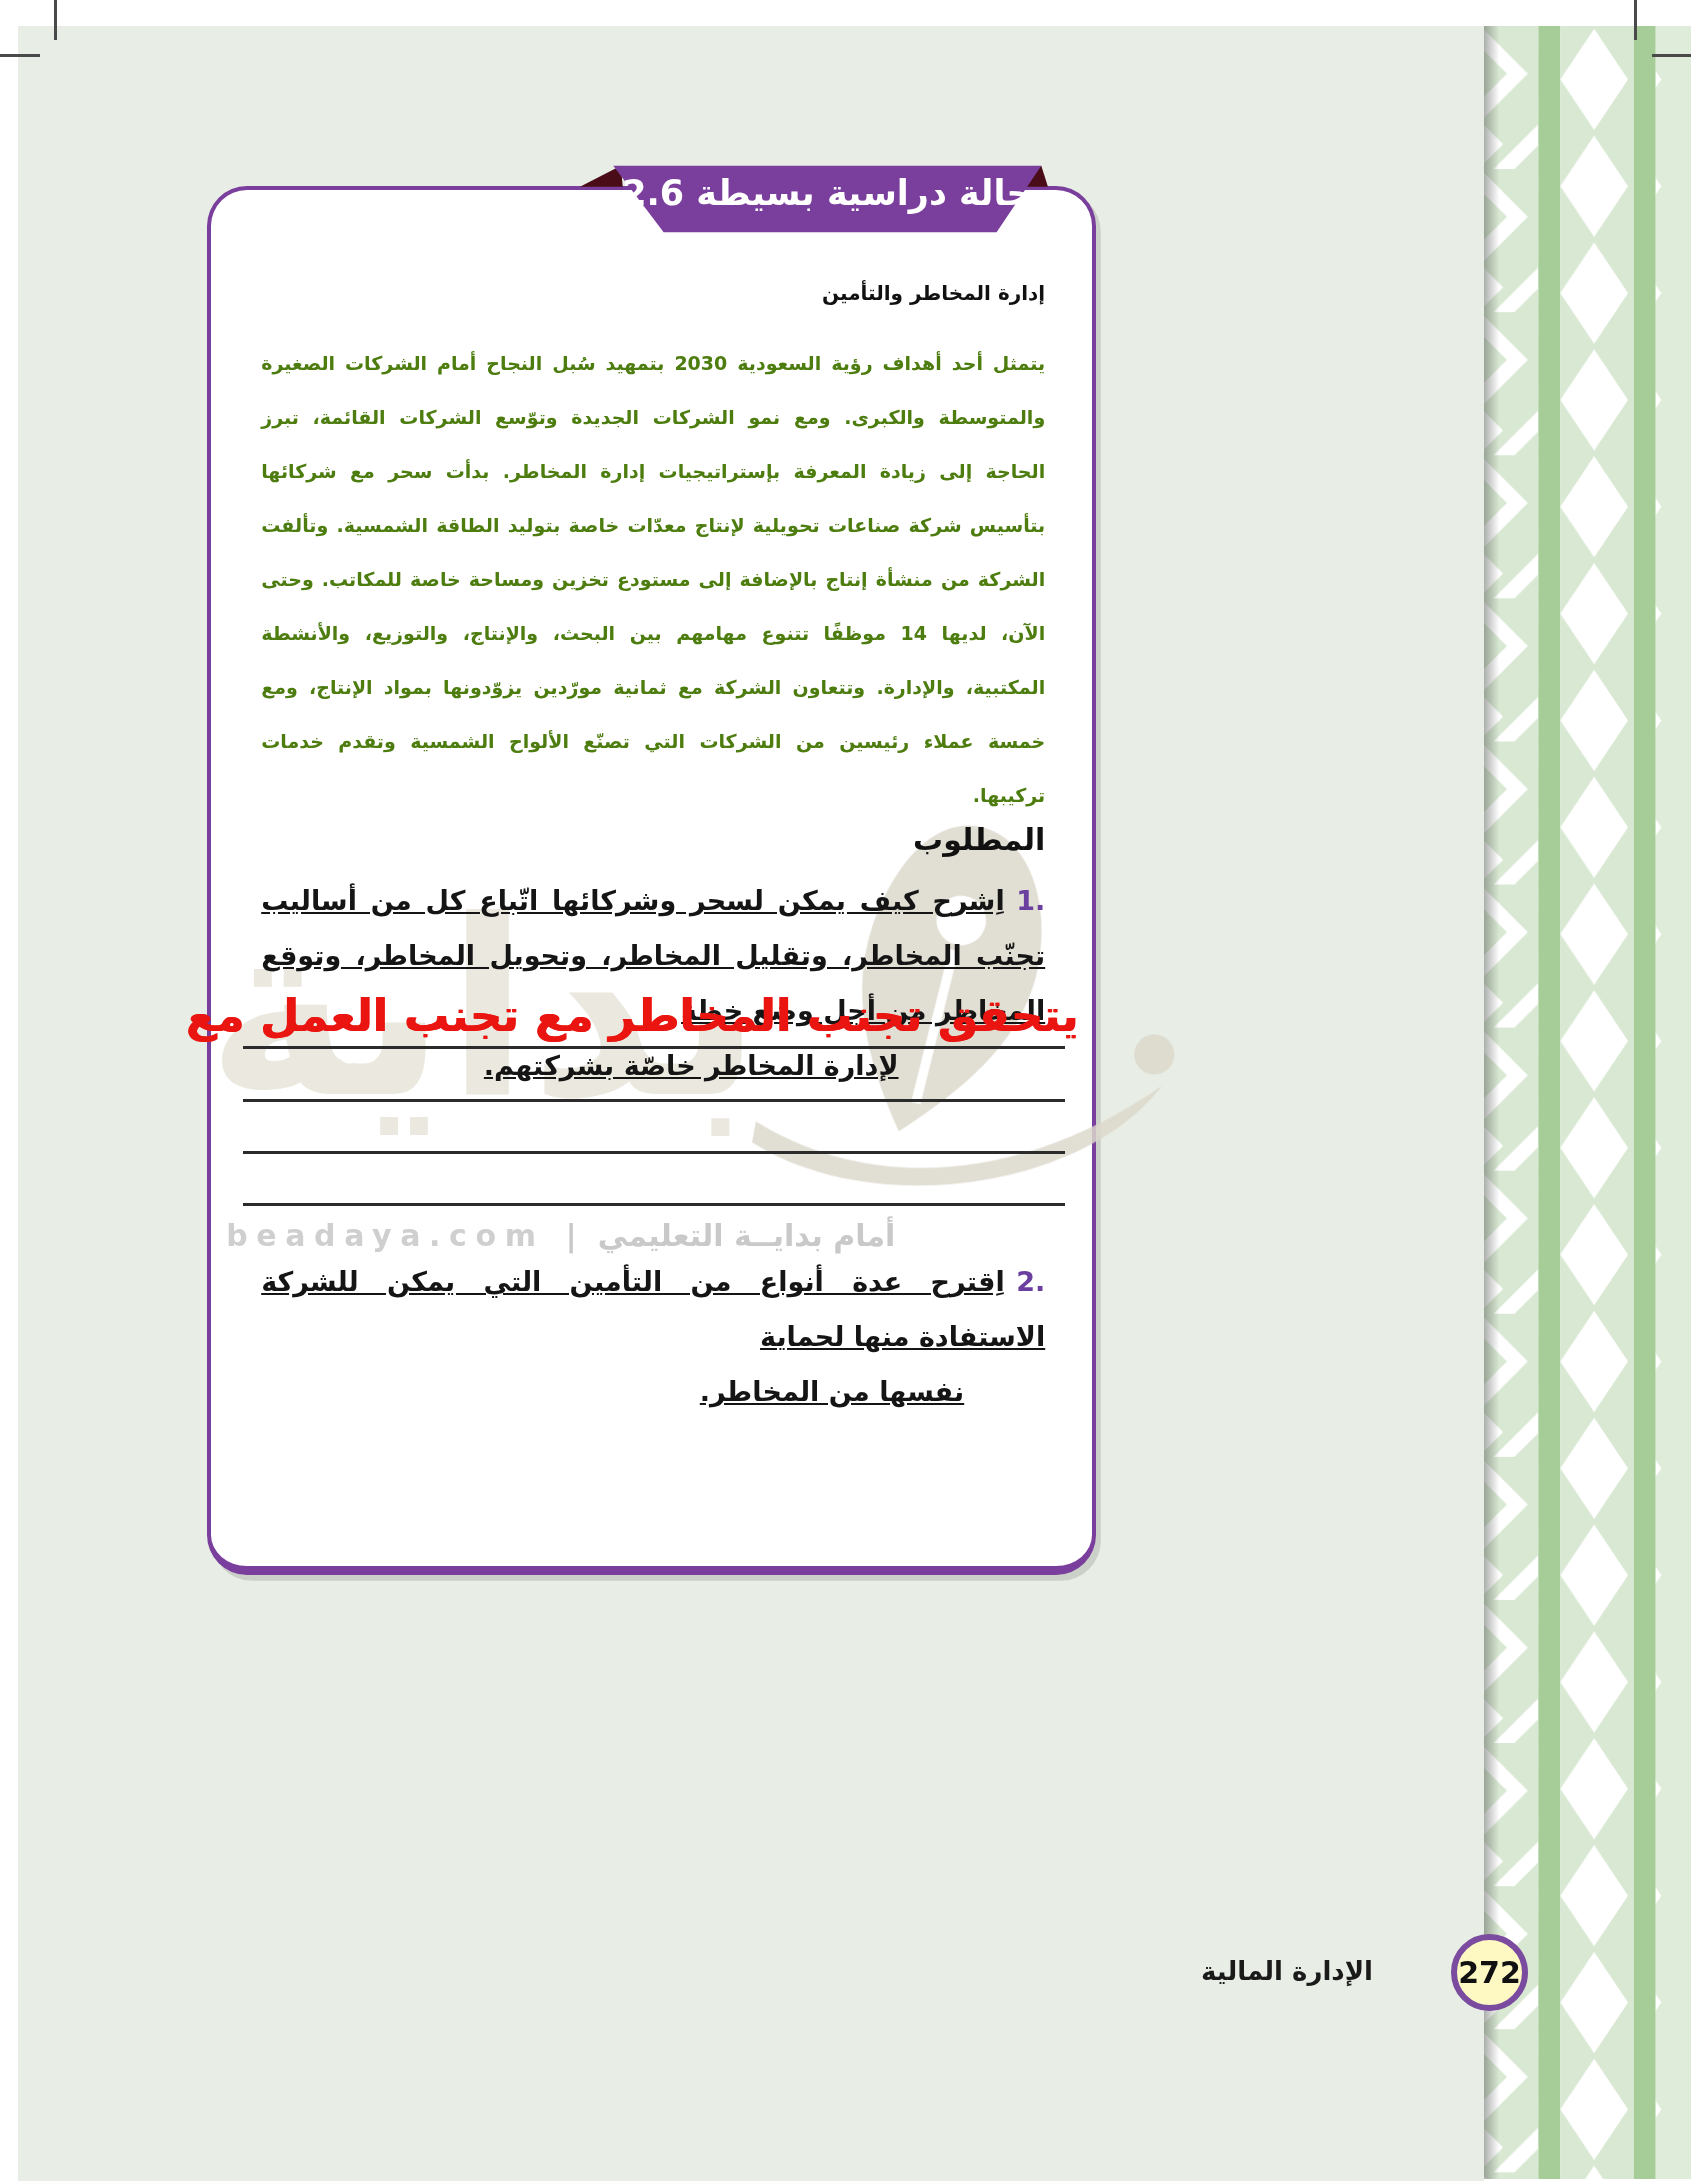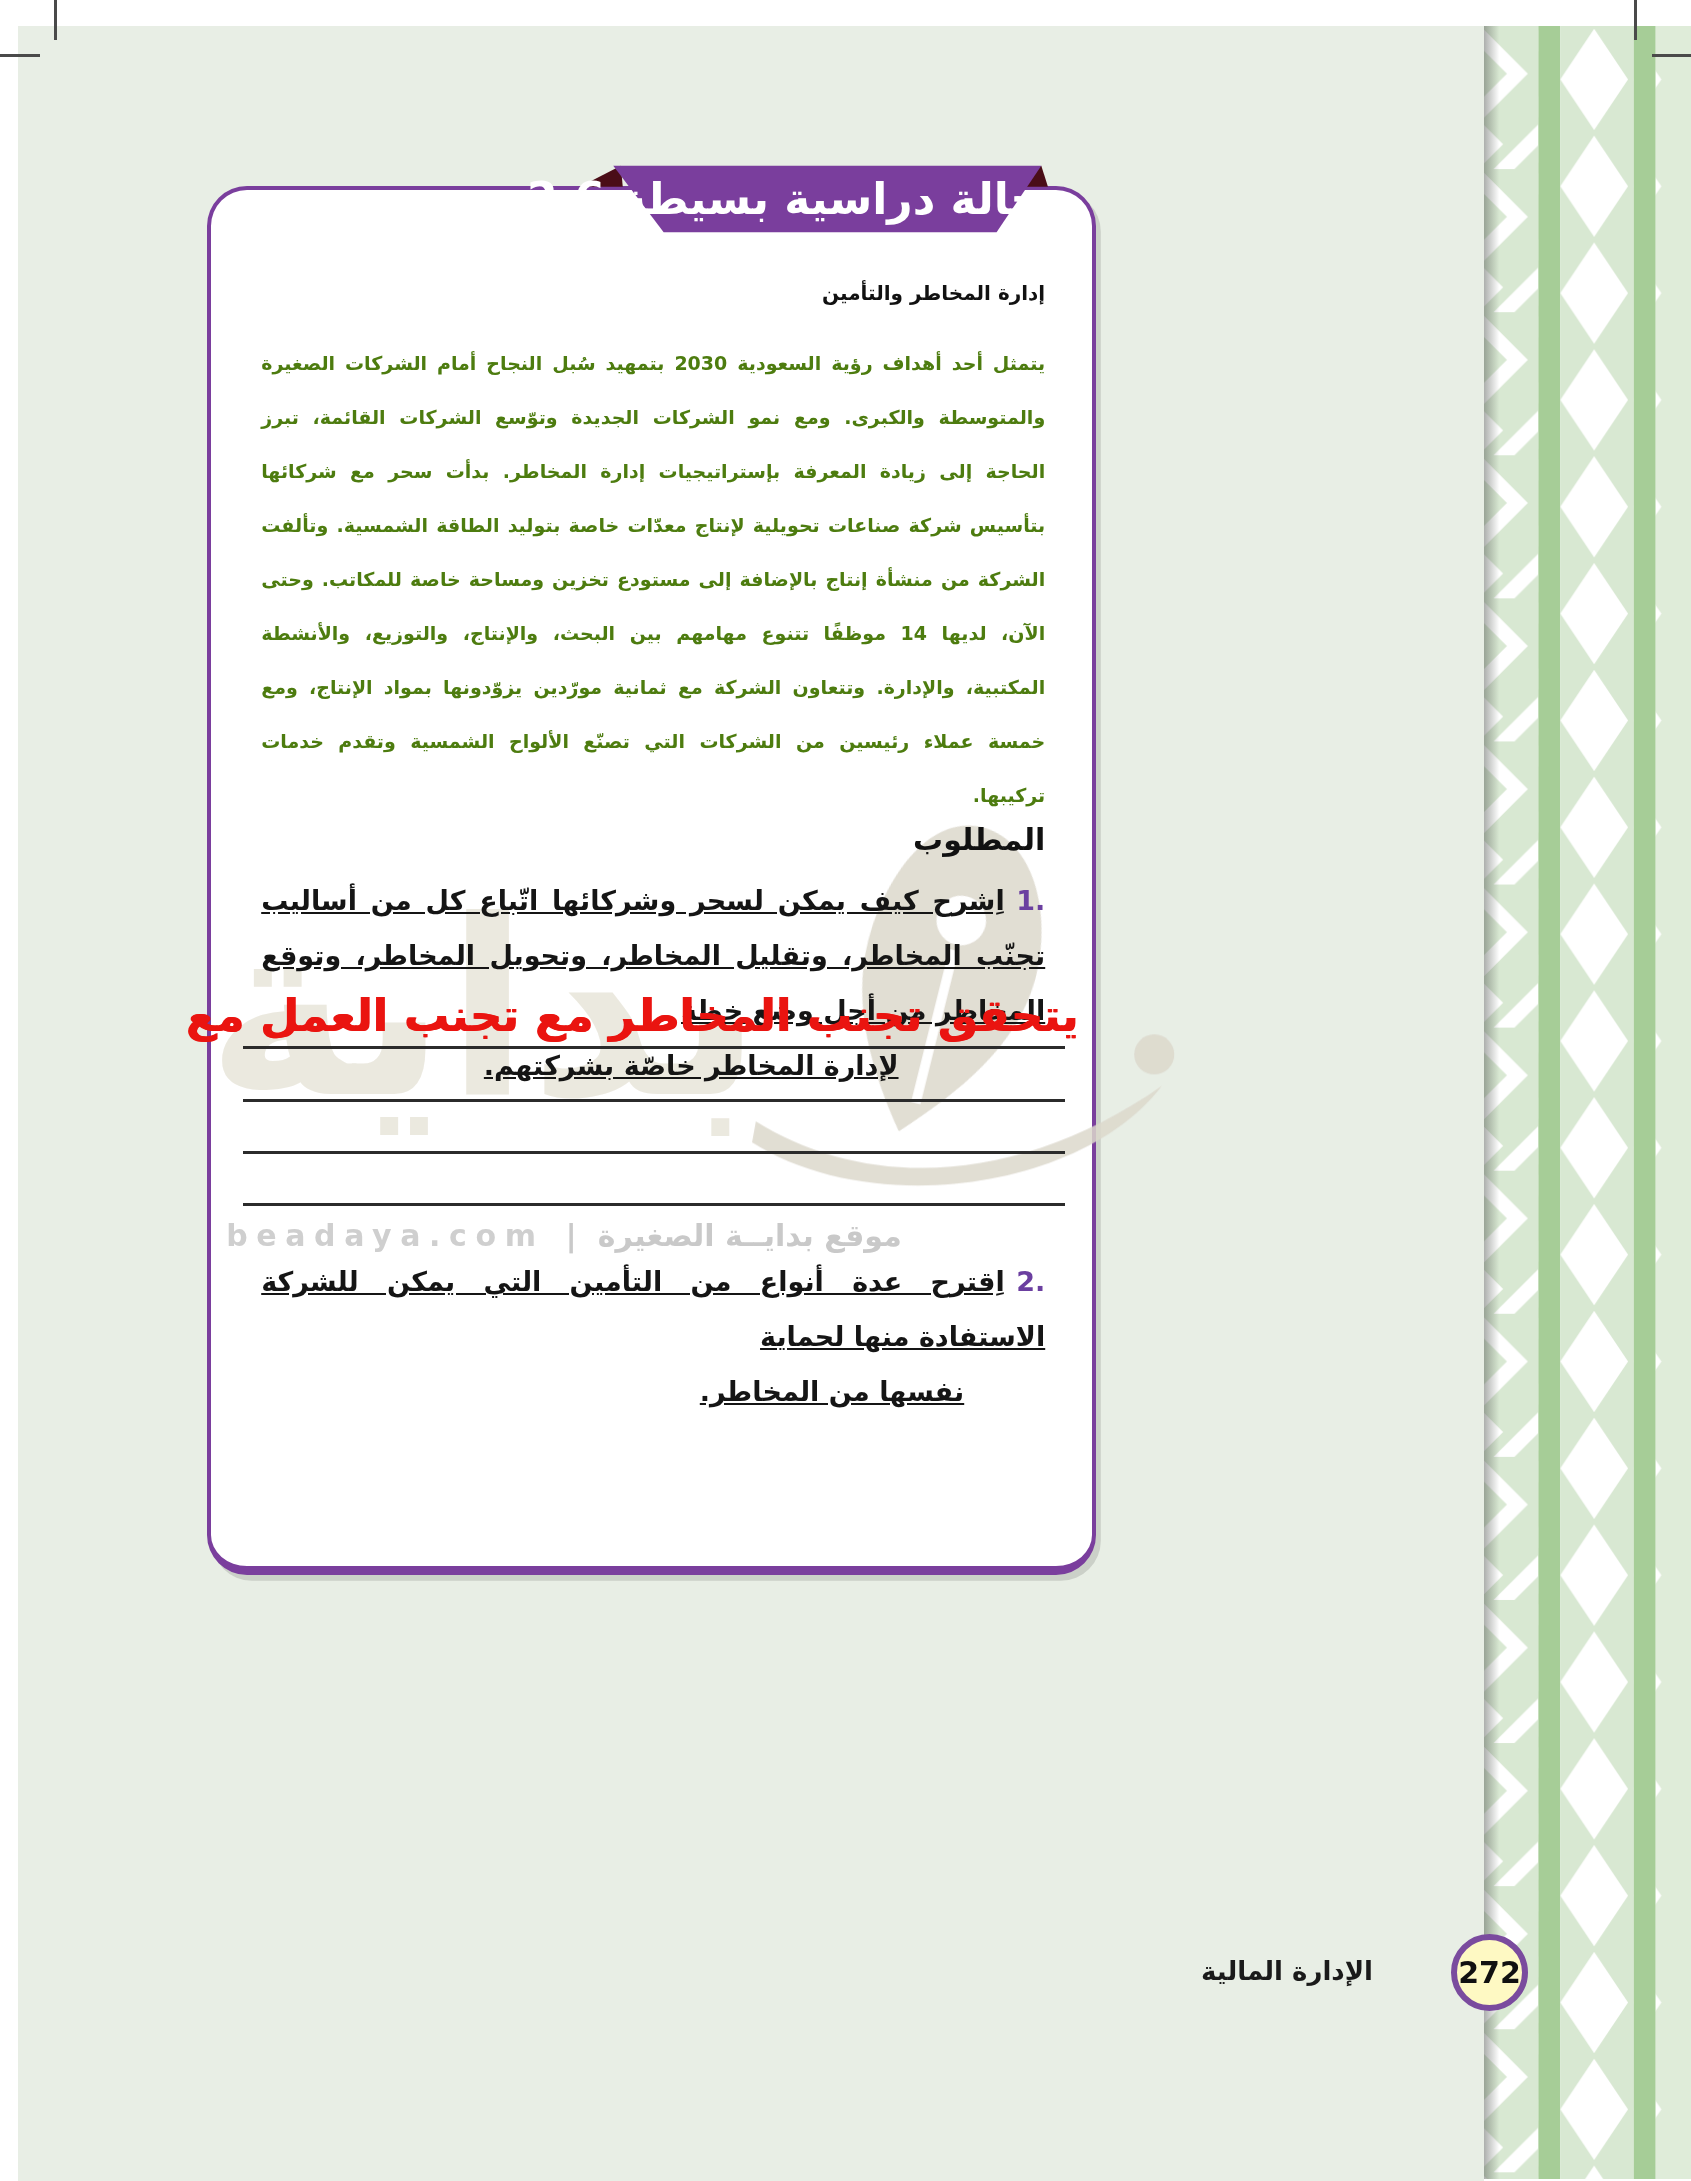--- a/index.html
+++ b/index.html
@@ -26,21 +26,21 @@
           color:#e7e4d8;opacity:.8;direction:rtl;white-space:nowrap;}
   .pen-svg{position:absolute;left:521px;top:621px;}
   .wm-line{position:absolute;left:20px;top:1032px;width:755px;display:flex;align-items:center;
            gap:21px;direction:ltr;}
   .wm-latin{font-size:30px;font-weight:bold;letter-spacing:8.6px;color:#cfcfcf;}
   .wm-bar{font-size:31px;color:#c9c9c9;font-weight:bold;}
   .wm-arabic{font-size:30px;font-weight:bold;color:#c9c9c9;direction:rtl;}
   
   .ribbon-svg{position:absolute;left:569px;top:161px;z-index:3;}
   .ribbon-title{position:absolute;left:612px;top:173px;width:430px;z-index:4;text-align:center;
-                color:#ffffff;font-size:44px;font-weight:bold;direction:rtl;white-space:nowrap;}
+                color:#ffffff;font-size:35px;font-weight:bold;direction:rtl;white-space:nowrap;}
   
   .case-heading{position:absolute;top:96px;right:50px;font-size:20px;font-weight:bold;color:#111;}
   .case-body{position:absolute;top:151px;right:50px;left:55px;font-size:19px;line-height:54px;
              font-weight:bold;color:#4d7c0f;text-align:justify;}
   .request-label{position:absolute;top:637px;right:50px;font-size:30px;font-weight:bold;color:#111;}
   .question{position:absolute;right:50px;left:55px;font-size:27px;line-height:55px;
             font-weight:bold;color:#151515;text-align:justify;text-decoration:underline;}
   .q1{top:688px;} .q2{top:1069px;}
   .qnum{color:#6b3fa0;direction:ltr;display:inline-block;margin-left:11.5px;}
   .qtail{text-align:center;transform:translateX(38px);}
@@ -119,21 +119,21 @@
             <circle cx="230" cy="118" r="26" fill="#ffffff"></circle>
             <rect x="225" y="150" width="10" height="165" fill="#ffffff"></rect>
           </g>
           <path d="M30,330 C145,402 305,398 455,293 C372,402 152,432 26,352 Z"></path>
           <circle cx="447" cy="260" r="21"></circle>
         </g>
       </svg>
       <div class="wm-line">
         <span class="wm-latin">beadaya.com</span>
         <span class="wm-bar">|</span>
-        <span class="wm-arabic">موقع بدايــة الصغيرة</span>
+        <span class="wm-arabic">أمام بدايــة التعليمي</span>
       </div>
     </div>
 
     <div class="card-content">
       <div class="case-heading">إدارة المخاطر والتأمين</div>
 
       <div class="case-body">يتمثل أحد أهداف رؤية السعودية 2030 بتمهيد سُبل النجاح أمام الشركات الصغيرة والمتوسطة والكبرى. ومع نمو الشركات الجديدة وتوّسع الشركات القائمة، تبرز الحاجة إلى زيادة المعرفة بإستراتيجيات إدارة المخاطر. بدأت سحر مع شركائها بتأسيس شركة صناعات تحويلية لإنتاج معدّات خاصة بتوليد الطاقة الشمسية. وتألفت الشركة من منشأة إنتاج بالإضافة إلى مستودع تخزين ومساحة خاصة للمكاتب. وحتى الآن، لديها 14 موظفًا تتنوع مهامهم بين البحث، والإنتاج، والتوزيع، والأنشطة المكتبية، والإدارة. وتتعاون الشركة مع ثمانية مورّدين يزوّدونها بمواد الإنتاج، ومع خمسة عملاء رئيسين من الشركات التي تصنّع الألواح الشمسية وتقدم خدمات تركيبها.</div>
 
       <div class="request-label">المطلوب</div>
 

